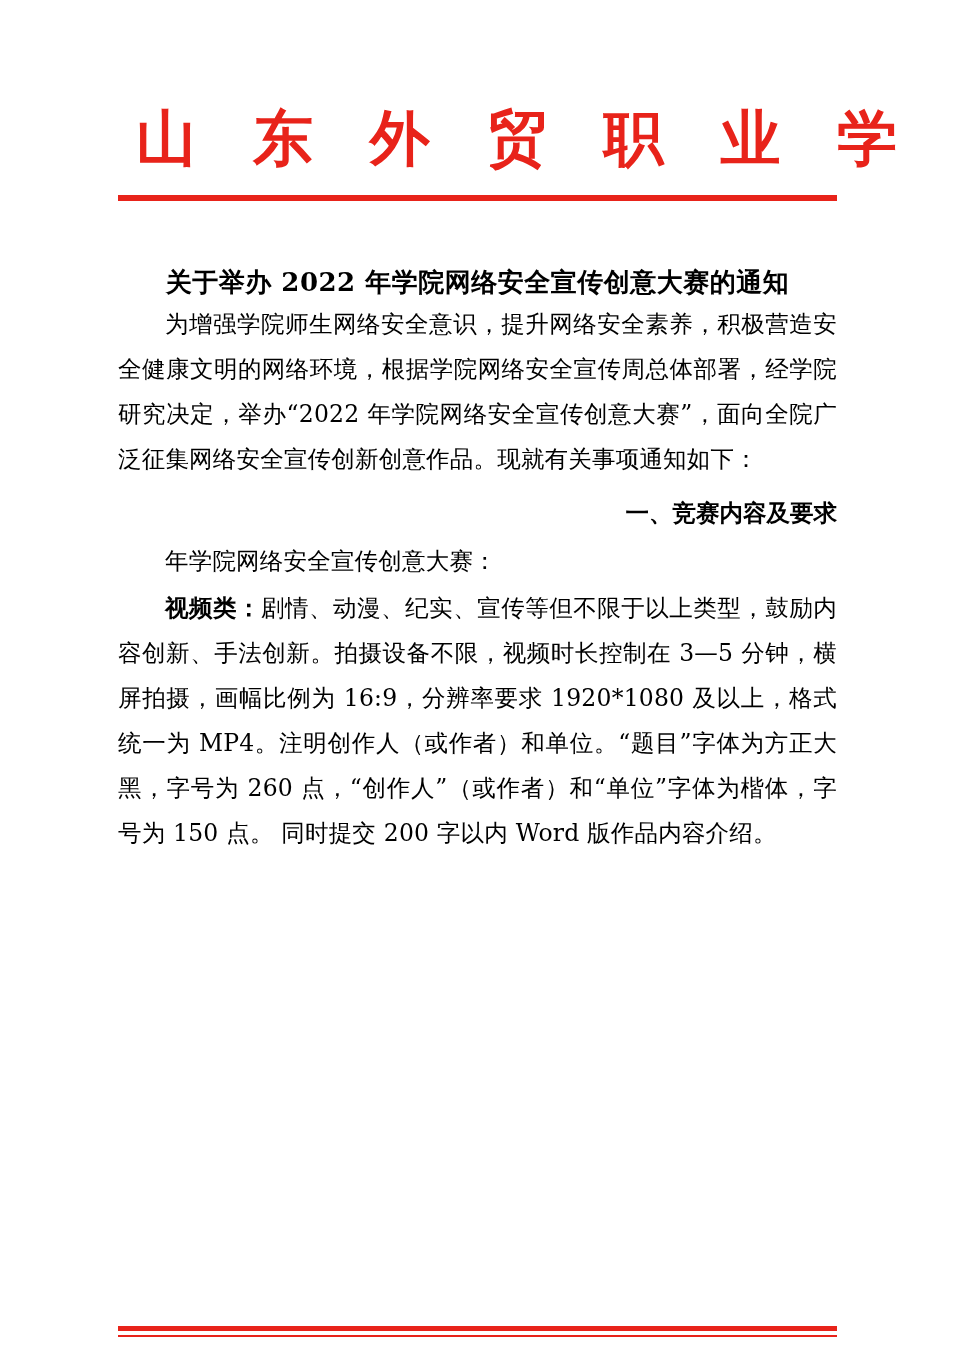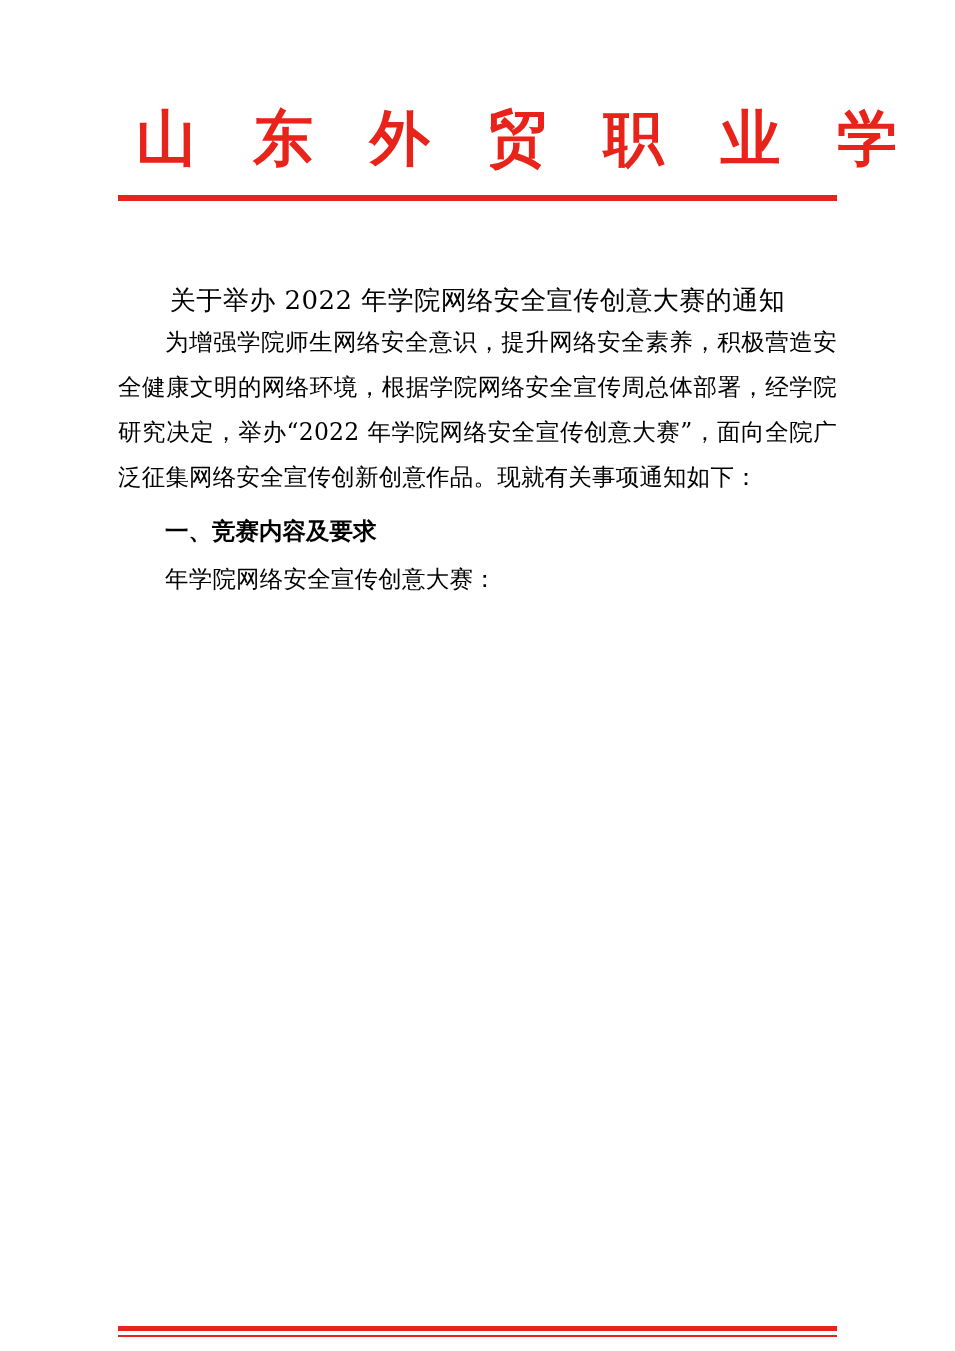--- a/index.html
+++ b/index.html
@@ -40,24 +40,24 @@
   }
   .masthead-rule {
     margin-top: 22px;
     height: 6px;
     background: #e8231a;
     width: 100%;
   }
 
   
   .doc-title {
-    margin-top: 80px;
+    margin-top: 62px;
     text-align: center;
     font-family: "DejaVu Serif", serif;
-    font-weight: normal;
+    font-weight: bold;
     font-size: 26px;
     letter-spacing: 0.5px;
     line-height: 1.5;
     color: #000;
   }
 
   
   .body-block {
   }
   p.para {
@@ -71,20 +71,21 @@
   p.indent {
     text-indent: 2em;
   }
   .section-head {
     margin: 10px 0 4px 0;
     font-size: 23.5px;
     font-weight: bold;
     font-family: "DejaVu Sans", sans-serif;
     text-indent: 2em;
     line-height: 1.8;
+    text-align: right;
   }
   .lead-label {
     font-weight: bold;
   }
 
   
   .footer-rules {
     position: absolute;
     left: 118px;
     right: 118px;
@@ -116,20 +117,23 @@
 
   <div class="body-block">
 
     <p class="para indent">为增强学院师生网络安全意识，提升网络安全素养，积极营造安全健康文明的网络环境，根据学院网络安全宣传周总体部署，经学院研究决定，举办“2022 年学院网络安全宣传创意大赛”，面向全院广泛征集网络安全宣传创新创意作品。现就有关事项通知如下：</p>
 
     <div class="section-head">一、竞赛内容及要求</div>
 
 
     <p class="para indent">年学院网络安全宣传创意大赛：</p>
 
+    <p class="para indent">
+      <span class="lead-label">视频类：</span><span>剧情、动漫、纪实、宣传等但不限于以上类型，鼓励内容创新、手法创新。拍摄设备不限，视频时长控制在 3—5 分钟，横屏拍摄，画幅比例为 16:9，分辨率要求 1920*1080 及以上，格式统一为 MP4。注明创作人（或作者）和单位。“题目”字体为方正大黑，字号为 260 点，“创作人”（或作者）和“单位”字体为楷体，字号为 150 点。 同时提交 200 字以内 Word 版作品内容介绍。</span>
+    </p>
 
   </div>
 
   <div class="footer-rules">
     <div class="footer-rule-thick"></div>
     <div class="footer-rule-thin"></div>
   </div>
 
 </div>
 

